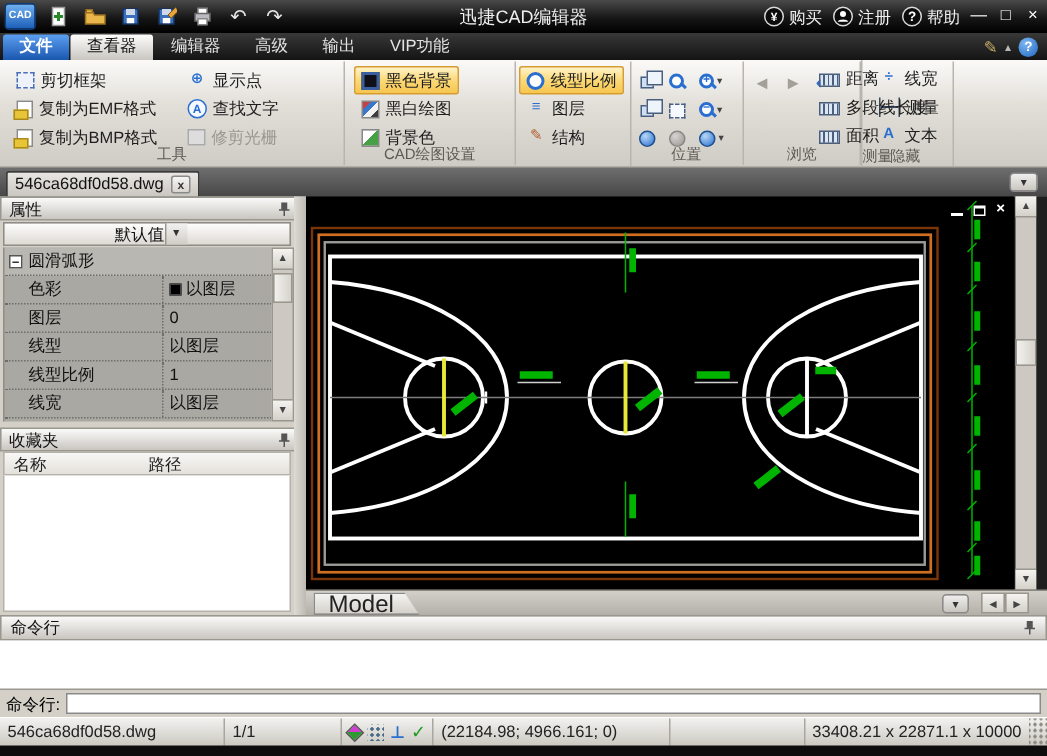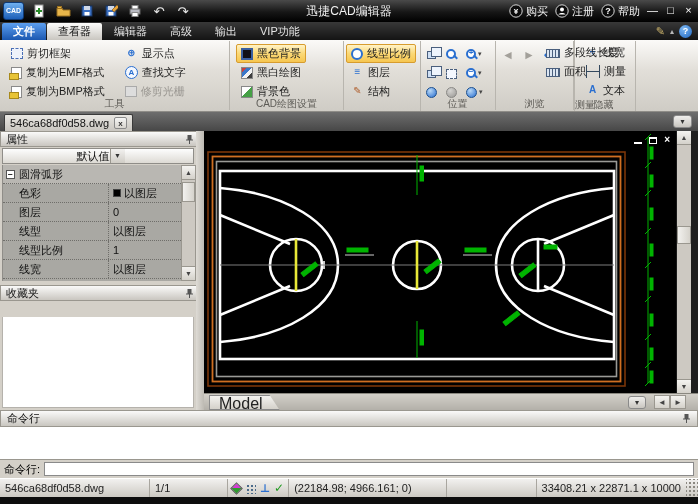--- a/index.html
+++ b/index.html
@@ -365,20 +365,24 @@
       </div>
     <div class="glabel">隐藏</div>
   </div>
 
   <div style="position:absolute;top:40px;left:632px;width:66px;height:71px;padding:3px 2px 12px 4px">
   </div>
   <div style="position:absolute;top:43px;left:560px;width:0;height:66px"></div>
   <div style="position:absolute;top:40px;left:535px;width:100px;height:71px;padding:3px 0 12px 6px">
     <div class="rbtn">
         <span class="i i-ruler"></span>
+        <span>距离</span>
+      </div>
+    <div class="rbtn">
+        <span class="i i-ruler"></span>
         <span>多段线长度</span>
       </div>
     <div class="rbtn">
         <span class="i i-ruler"></span>
         <span>面积</span>
       </div>
     <div class="glabel">测量</div>
   </div>
   <div style="position:absolute;top:41px;left:635px;width:0;height:70px;border-right:1px solid #b8b5ae"></div>
 
@@ -437,20 +441,24 @@
     <div class="sbtn b">▼</div>
   </div>
 
   <div class="panelhdr" style="top:285px;left:0">
     <span>收藏夹</span>
     <svg width="9" height="11">
         <rect x="2.5" y="1" width="4" height="5" fill="#555"></rect>
         <line x1="4.5" y1="6" x2="4.5" y2="10" stroke="#555"></line>
         <line x1="1" y1="6" x2="8" y2="6" stroke="#555"></line>
       </svg>
+  </div>
+  <div class="favcols">
+    <span style="padding-left:6px;width:96px">名称</span>
+    <span>路径</span>
   </div>
   <div class="favlist"></div>
 
   <div class="splitter"></div>
 
   <div class="draw">
     <svg class="canvas" viewBox="0 0 472 262">
       <rect x="0" y="0" width="472" height="262" fill="#000"></rect>
 
       <rect x="4" y="21" width="417" height="234" fill="none" stroke="#7a3508" stroke-width="1.6"></rect>

